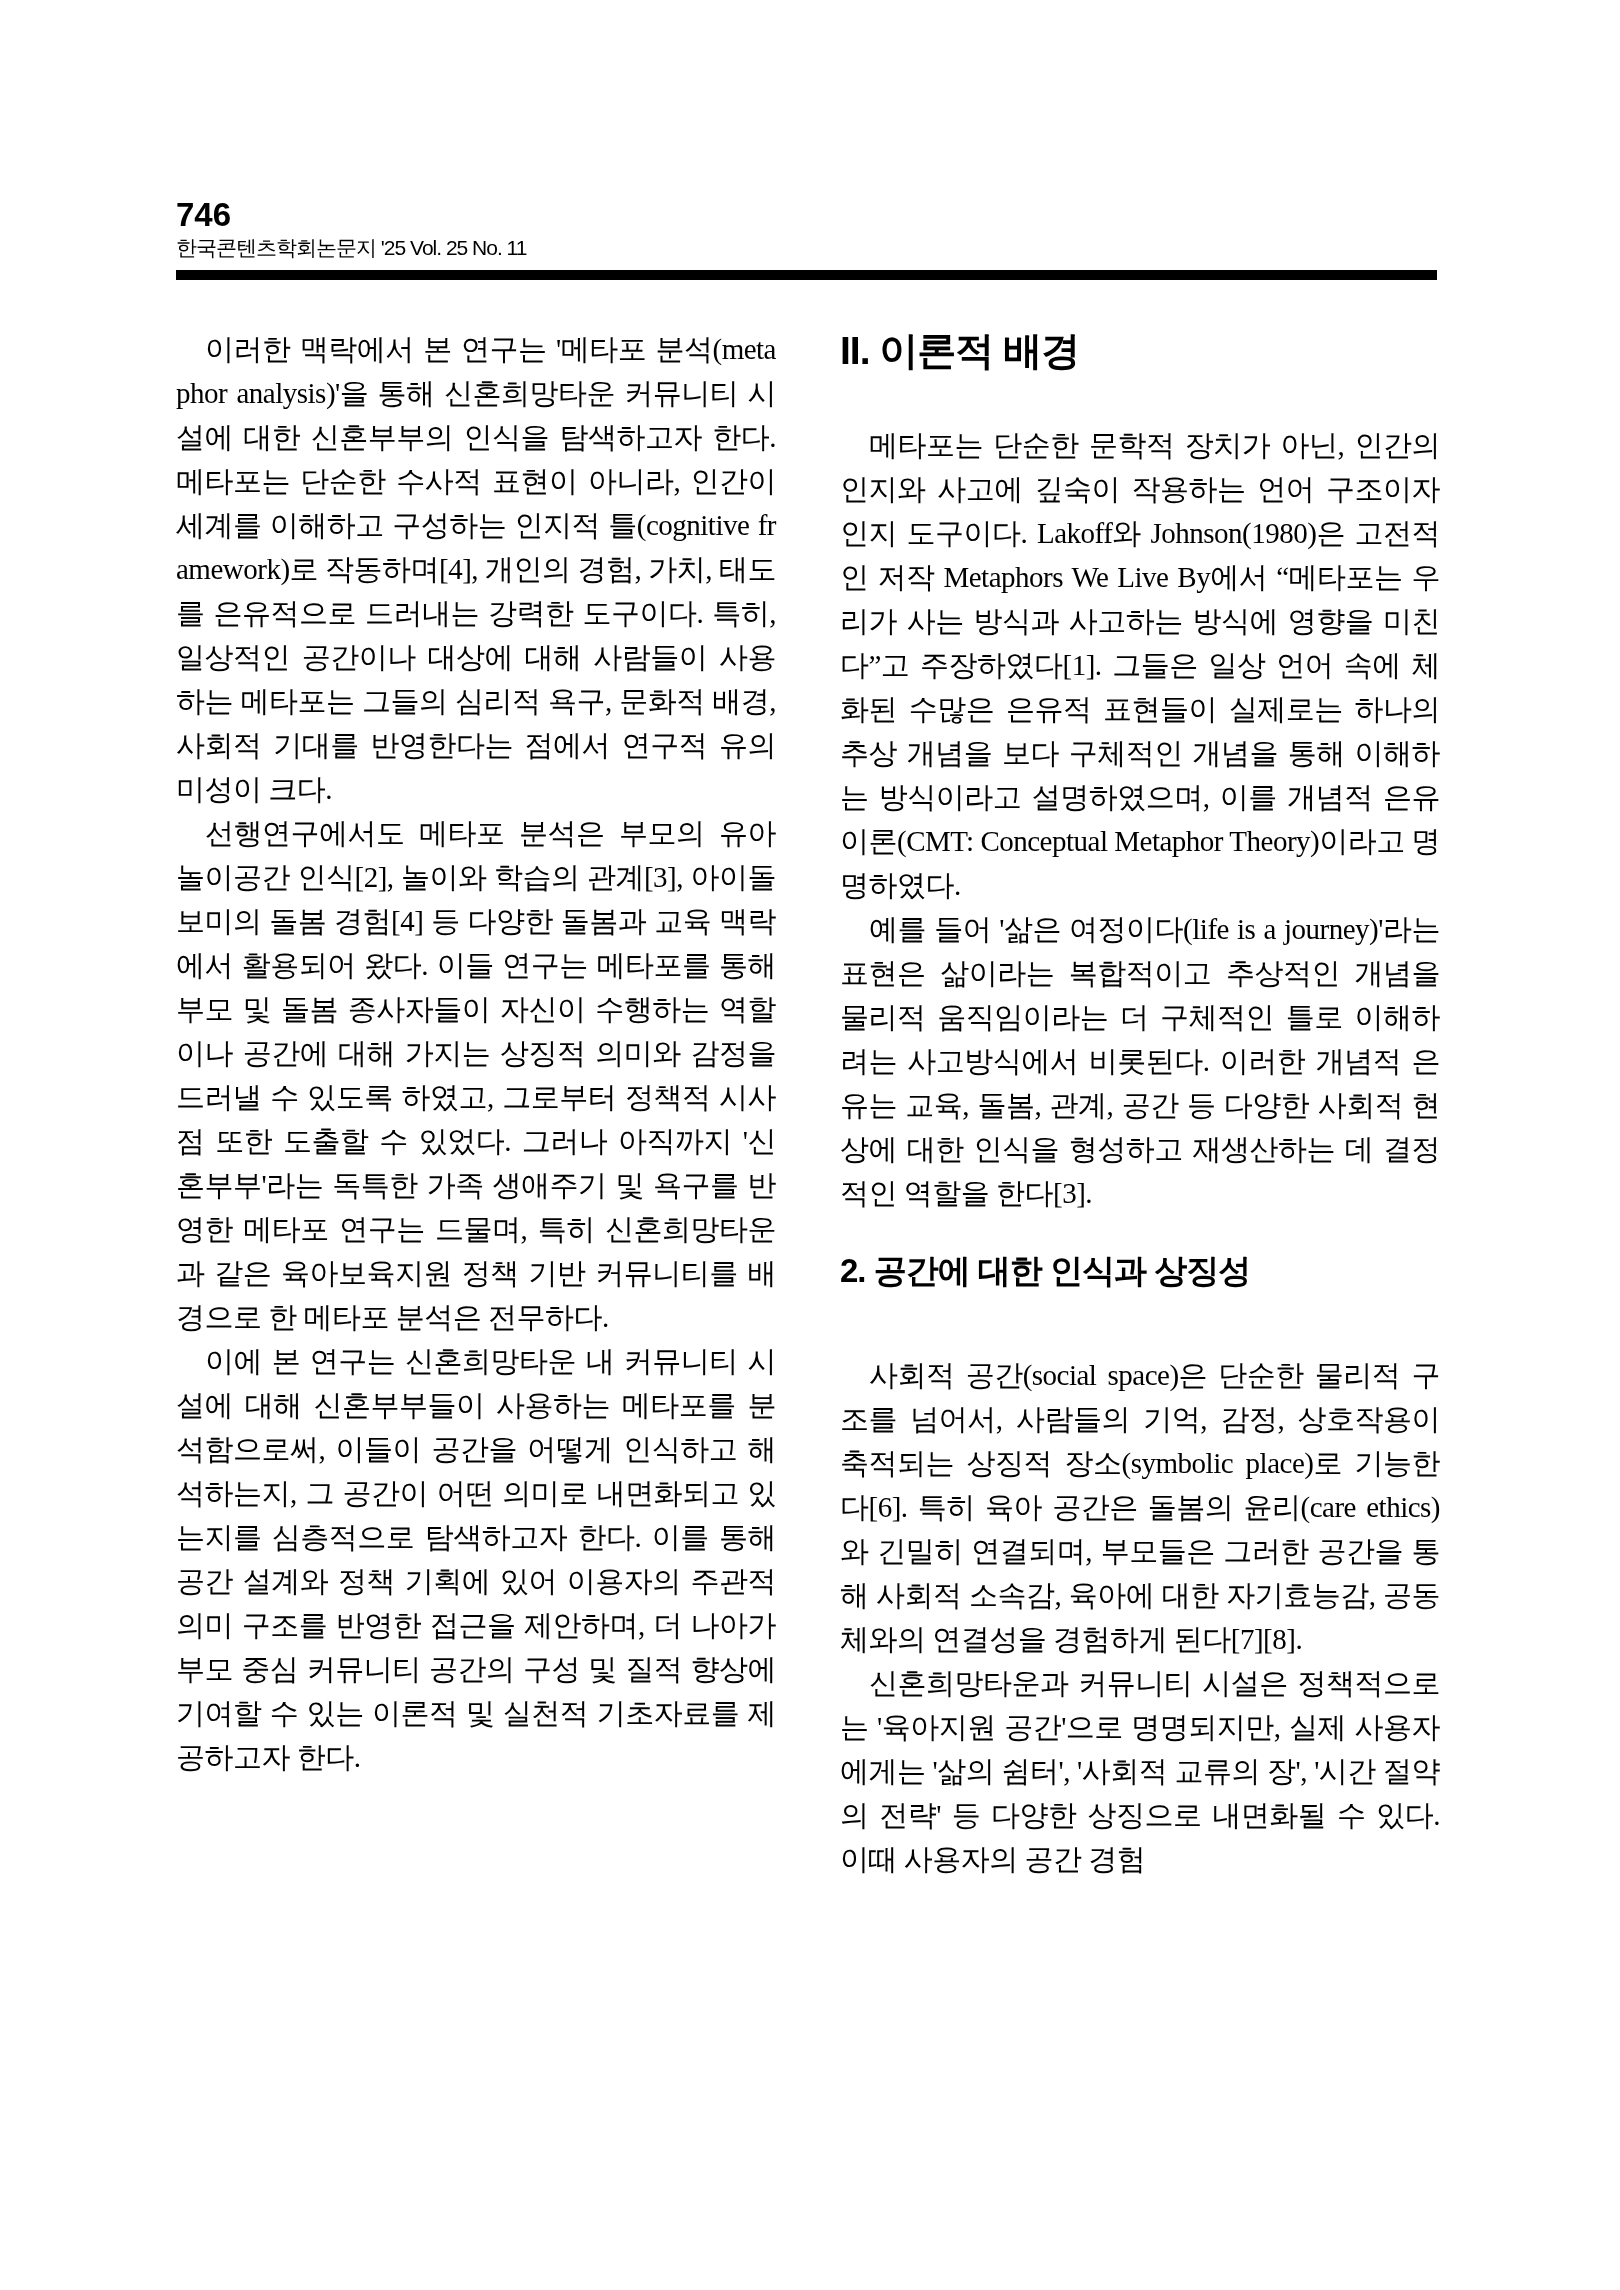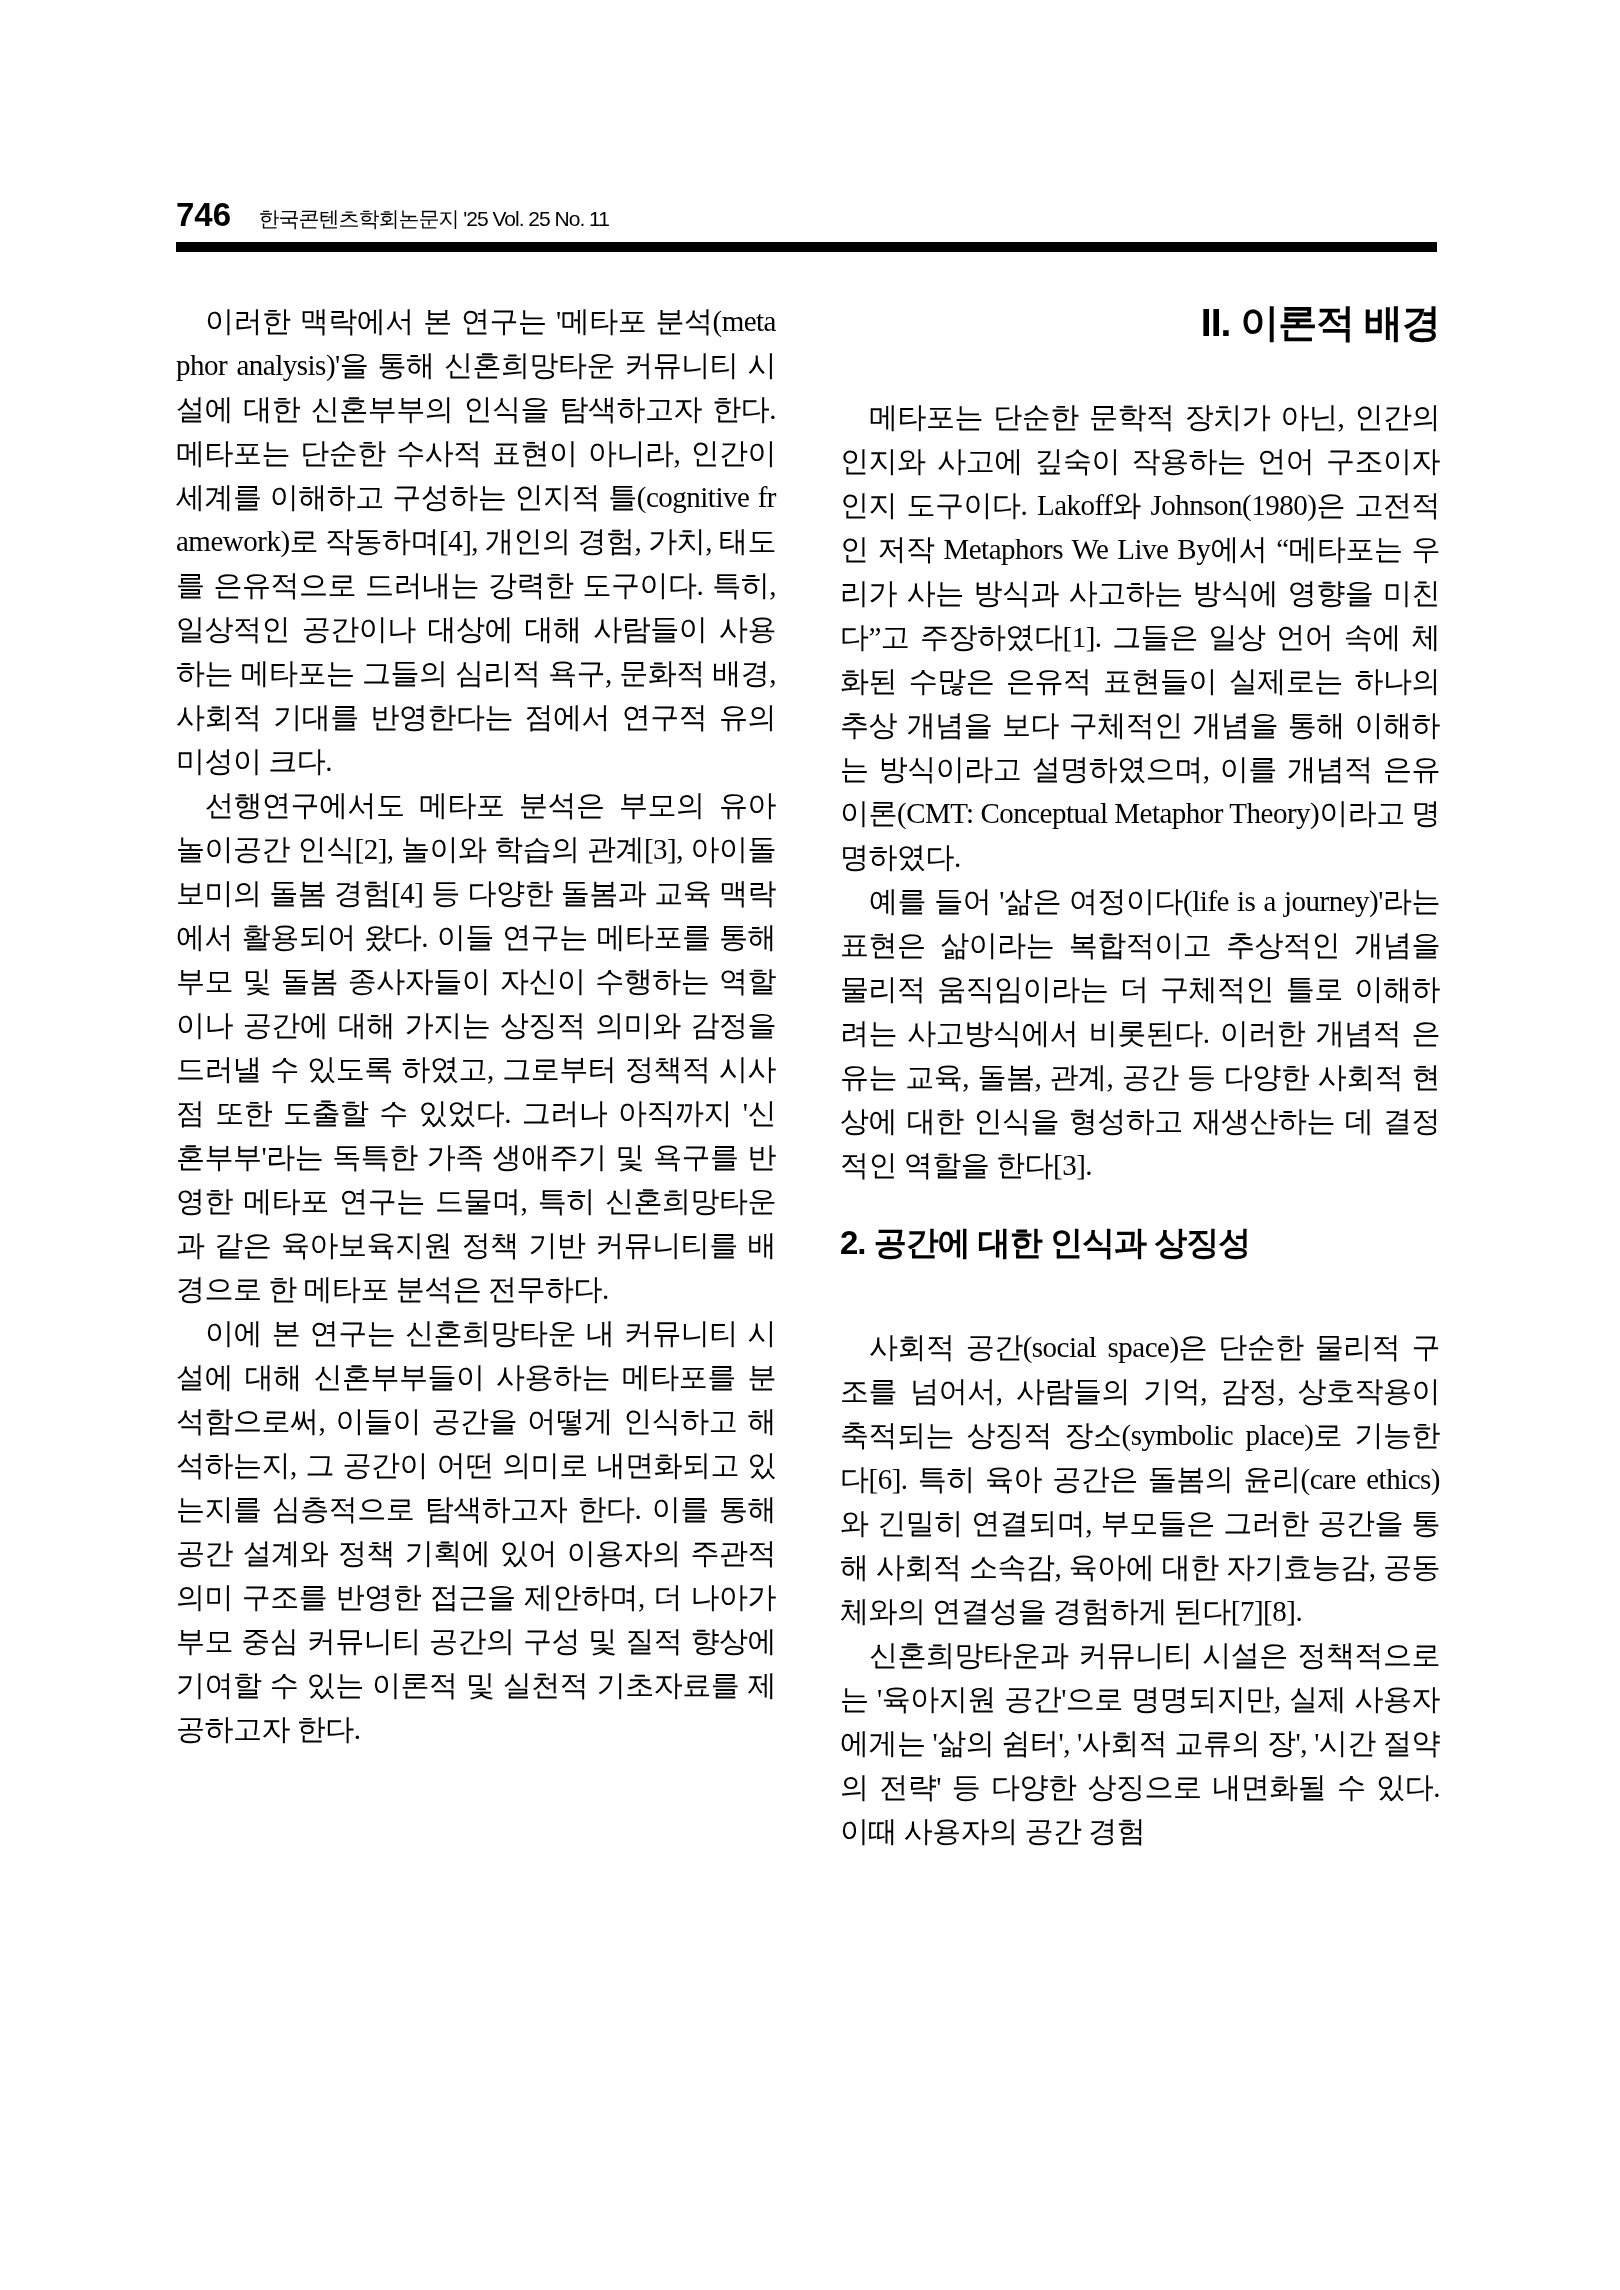--- a/index.html
+++ b/index.html
@@ -19,20 +19,21 @@
     position: absolute;
     left: 176px;
     top: 196px;
     width: 1264px;
   }
   .page-header {
     display: flex;
     align-items: baseline;
     font-family: "Liberation Sans", "DejaVu Sans", sans-serif;
     margin-bottom: 7.8px;
+    flex-direction: column;
   }
   .page-number {
     font-size: 33px;
     font-weight: bold;
     letter-spacing: 0px;
     margin-right: 27.4px;
   }
   .journal-title {
     font-size: 21px;
     letter-spacing: -1px;
@@ -62,21 +63,21 @@
   .col p.indent {
     text-indent: 29px;
   }
   .section-heading {
     font-family: "Liberation Sans", "DejaVu Sans", sans-serif;
     font-size: 39px;
     font-weight: bold;
     line-height: 47px;
     letter-spacing: -1px;
     margin: 0 0 49px 0;
-    text-align: right;
+    text-align: left;
     text-indent: 0;
   }
   .subsection-heading {
     font-family: "Liberation Sans", "DejaVu Sans", sans-serif;
     font-size: 33px;
     font-weight: bold;
     line-height: 39px;
     letter-spacing: -1px;
     margin: 0 0 63px 0;
     text-align: left;

